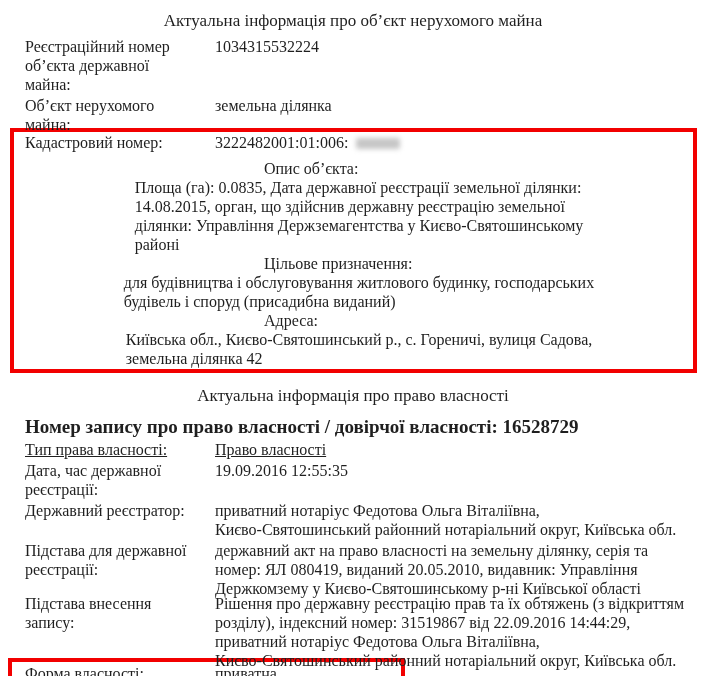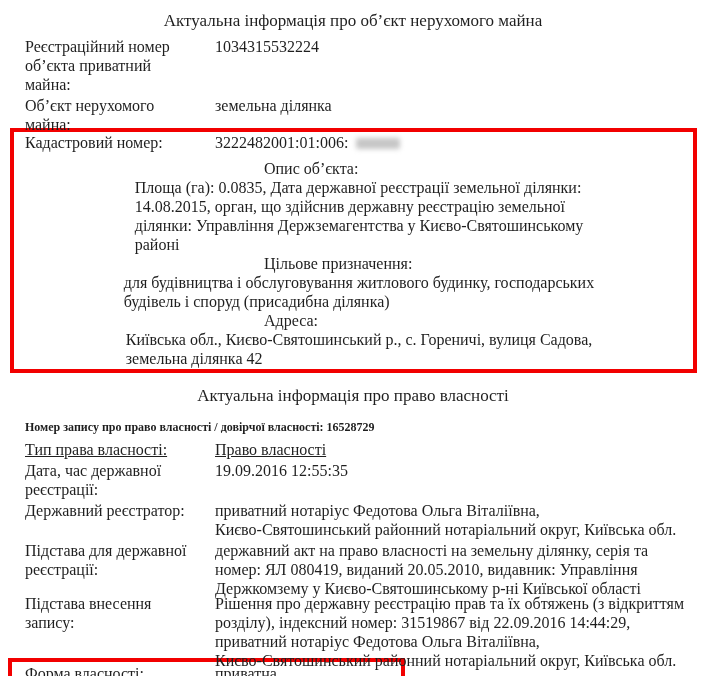--- a/index.html
+++ b/index.html
@@ -8,21 +8,21 @@
     font-family:"Liberation Serif","DejaVu Serif",serif;
     color:#1f1f1f;font-size:16px;line-height:19px;position:relative;
     padding-top:10px;box-sizing:border-box;
   }
   .doc-title{
     font-weight:normal;font-size:17px;line-height:21px;text-align:center;
     margin:0 0 6px 0;
   }
   .doc-title.second{margin-top:12px;margin-bottom:11px;}
   .record-line{
-    font-weight:bold;font-size:12px;line-height:20px;
+    font-weight:bold;font-size:19px;line-height:20px;
     padding-left:25px;margin-top:5px;margin-bottom:0;
   }
   .row{display:flex;padding-left:25px;margin-bottom:2px;}
   .row .lbl{width:190px;flex:none;white-space:pre;}
   .row .val{flex:1;white-space:pre;}
   .rows-after-record .row:first-child{margin-top:3px;text-decoration:underline;}
   .row.tight{margin-bottom:0;flex-direction:column;}
   .row.pull{margin-bottom:-4px;}
   .hl-box{
     border:4px solid var(--hl,#f20000);
@@ -48,21 +48,21 @@
 </style>
 </head>
 <body>
 
 <div class="page">
 
   <div class="doc-title">Актуальна інформація про об’єкт нерухомого майна</div>
 
   <div class="row">
     <div class="lbl">Реєстраційний номер
-об’єкта приватний
+об’єкта державної
 майна:</div>
     <div class="val">1034315532224</div>
   </div>
 
   <div class="row">
     <div class="lbl">Об’єкт нерухомого
 майна:</div>
     <div class="val">земельна ділянка</div>
   </div>
 
@@ -74,21 +74,21 @@
     <div class="row tight">
       <div class="lbl">Опис об’єкта:</div>
       <div class="val">Площа (га): 0.0835, Дата державної реєстрації земельної ділянки:
 14.08.2015, орган, що здійснив державну реєстрацію земельної
 ділянки: Управління Держземагентства у Києво-Святошинському
 районі</div>
     </div>
     <div class="row tight">
       <div class="lbl">Цільове призначення:</div>
       <div class="val">для будівництва і обслуговування житлового будинку, господарських
-будівель і споруд (присадибна ділянка)</div>
+будівель і споруд (присадибна виданий)</div>
     </div>
     <div class="row tight">
       <div class="lbl">Адреса:</div>
       <div class="val">Київська обл., Києво-Святошинський р., с. Гореничі, вулиця Садова,
 земельна ділянка 42</div>
     </div>
   </div>
 
   <div class="doc-title second">Актуальна інформація про право власності</div>
 

